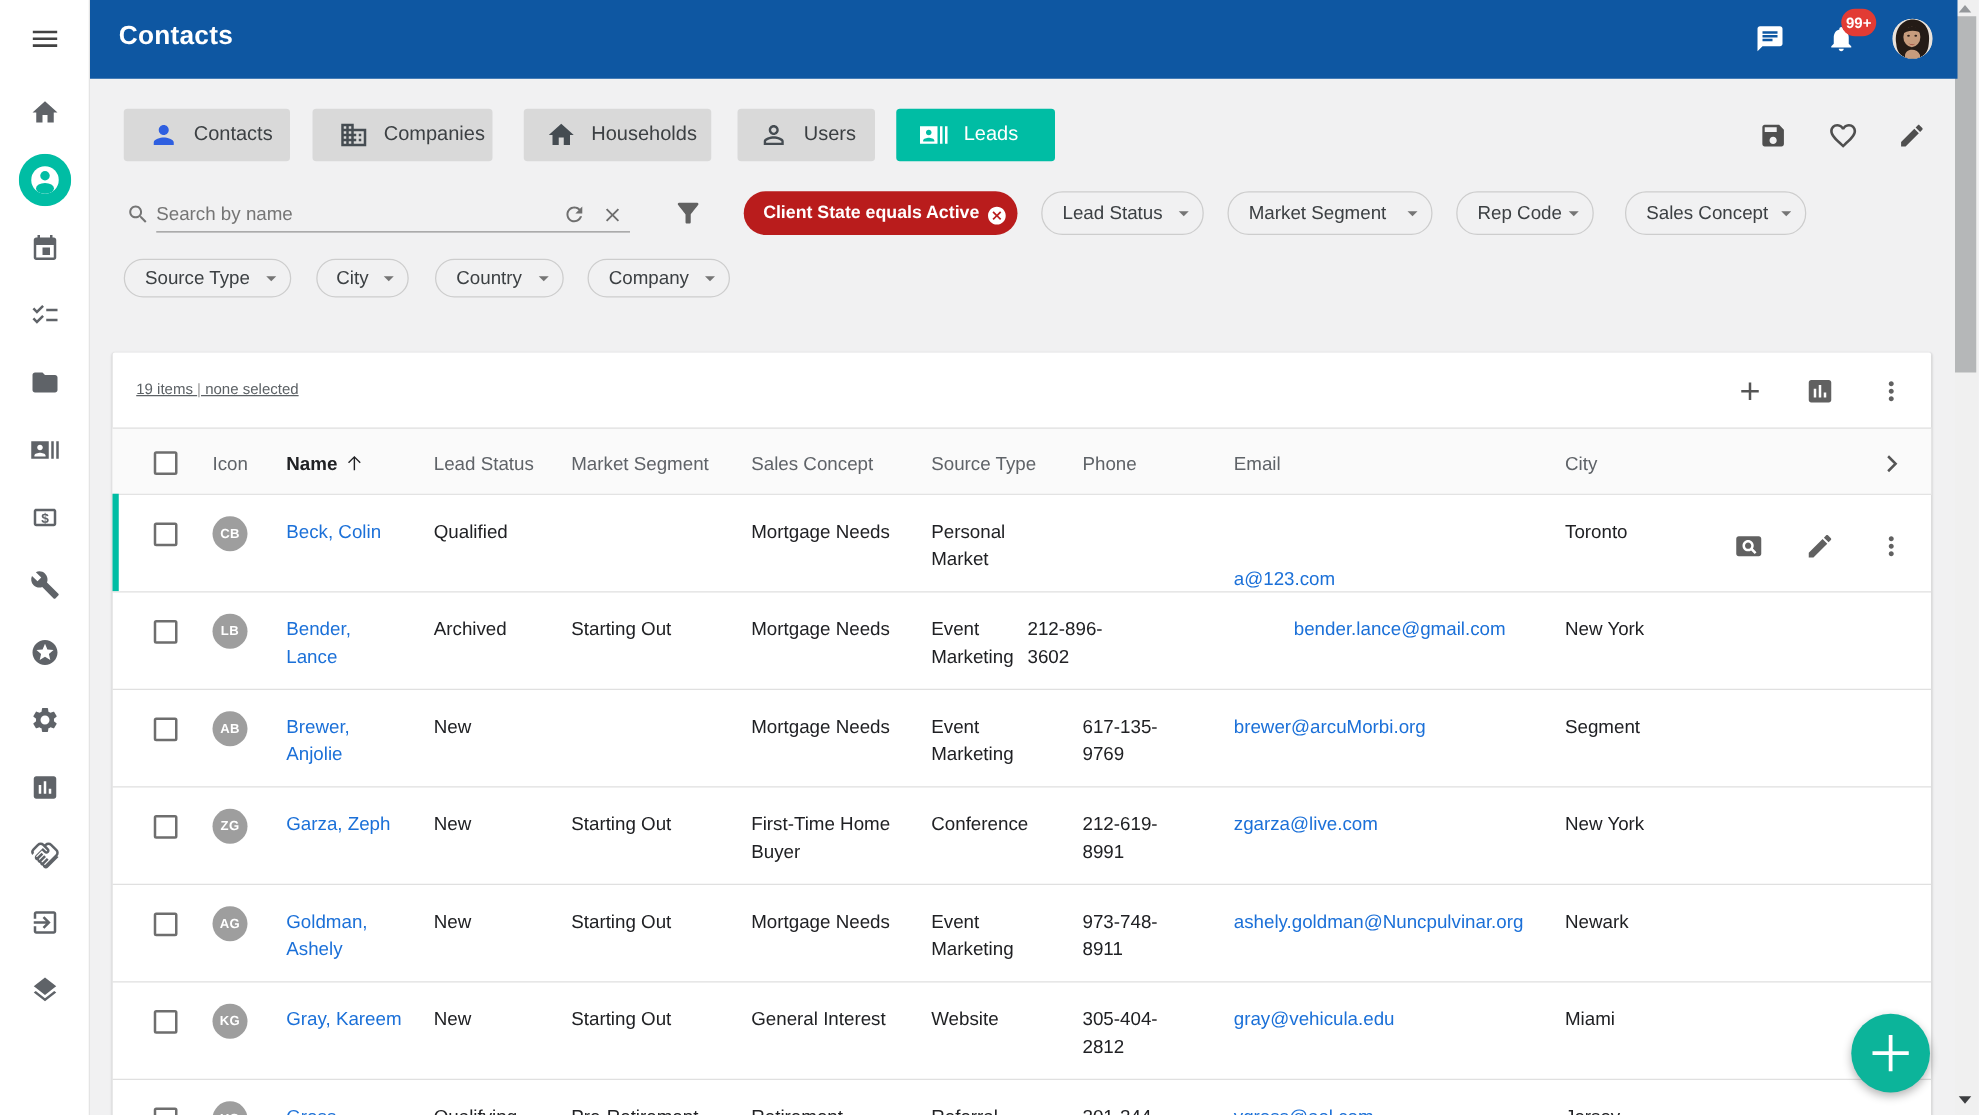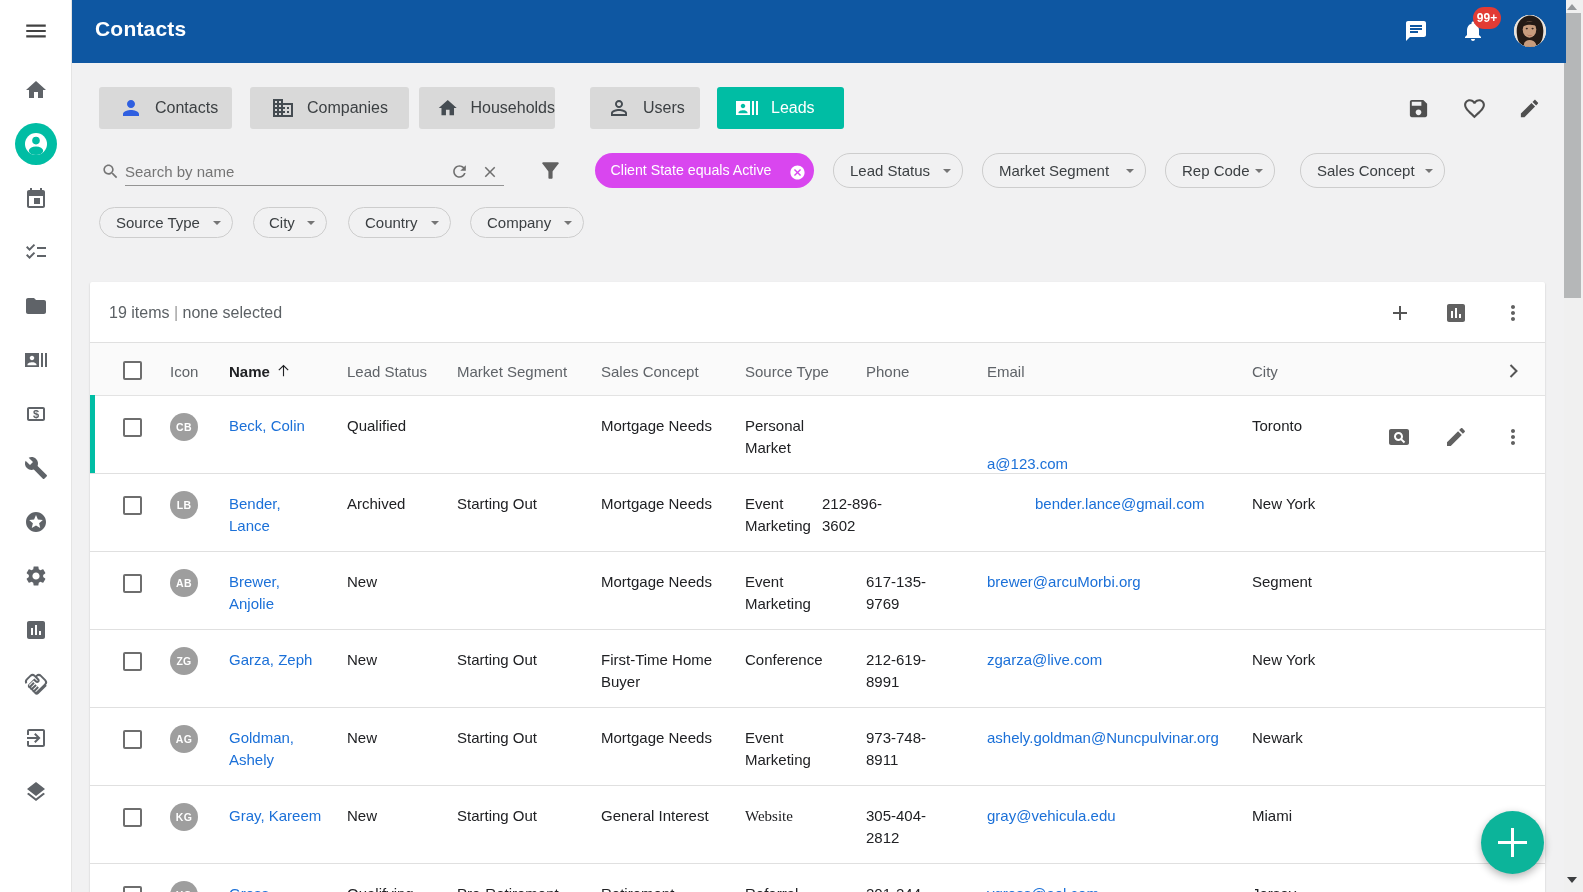--- a/index.html
+++ b/index.html
@@ -119,27 +119,27 @@
         <path d="M11.99 18.54l-7.37-5.73L3 14.07l9 7 9-7-1.63-1.27-7.38 5.74zM12 16l7.36-5.73L21 9l-9-7-9 7 1.63 1.27L12 16z"></path>
       </svg>
   </div>
 
   <div class="tabbtn" style="left:99px;width:133px;padding-left:20px;">
     <svg viewBox="0 0 24 24" fill="#2f5fe0">
         <path d="M12 12c2.21 0 4-1.79 4-4s-1.79-4-4-4-4 1.79-4 4 1.79 4 4 4zm0 2c-2.67 0-8 1.34-8 4v2h16v-2c0-2.66-5.33-4-8-4z"></path>
       </svg>
     <span>Contacts</span>
   </div>
-  <div class="tabbtn" style="left:250px;width:159px;padding-left:21px;">
+  <div class="tabbtn" style="left:250px;width:144px;padding-left:21px;">
     <svg viewBox="0 0 24 24" fill="#454c52">
         <path d="M12 7V3H2v18h20V7H12zM6 19H4v-2h2v2zm0-4H4v-2h2v2zm0-4H4V9h2v2zm0-4H4V5h2v2zm4 12H8v-2h2v2zm0-4H8v-2h2v2zm0-4H8V9h2v2zm0-4H8V5h2v2zm10 12h-8v-2h2v-2h-2v-2h2v-2h-2V9h8v10zm-2-8h-2v2h2v-2zm0 4h-2v2h2v-2z"></path>
       </svg>
     <span>Companies</span>
   </div>
-  <div class="tabbtn" style="left:419px;width:136px;padding-left:18px;">
+  <div class="tabbtn" style="left:419px;width:150px;padding-left:18px;">
     <svg viewBox="0 0 24 24" fill="#454c52">
         <path d="M10 20v-6h4v6h5v-8h3L12 3 2 12h3v8z"></path>
       </svg>
     <span>Households</span>
   </div>
   <div class="tabbtn" style="left:590px;width:110px;padding-left:17px;">
     <svg viewBox="0 0 24 24" fill="#454c52">
         <path d="M12 5.9c1.16 0 2.1.94 2.1 2.1s-.94 2.1-2.1 2.1S9.9 9.16 9.9 8s.94-2.1 2.1-2.1m0 9c2.97 0 6.1 1.46 6.1 2.1v1.1H5.9V17c0-.64 3.13-2.1 6.1-2.1M12 4C9.79 4 8 5.79 8 8s1.79 4 4 4 4-1.79 4-4-1.79-4-4-4zm0 9c-2.67 0-8 1.34-8 4v3h16v-3c0-2.66-5.33-4-8-4z"></path>
       </svg>
     <span>Users</span>
@@ -169,37 +169,37 @@
   <svg class="abs" style="left:450px;top:162px;width:19px;height:19px;fill:#6f6f6f" viewBox="0 0 24 24">
       <path d="M17.65 6.35C16.2 4.9 14.21 4 12 4c-4.42 0-7.99 3.58-7.99 8s3.57 8 7.99 8c3.73 0 6.84-2.55 7.73-6h-2.08c-.82 2.33-3.04 4-5.65 4-3.31 0-6-2.69-6-6s2.69-6 6-6c1.66 0 3.14.69 4.22 1.78L13 11h7V4l-2.35 2.35z"></path>
     </svg>
   <svg class="abs" style="left:481px;top:163px;width:18px;height:18px;fill:#6f6f6f" viewBox="0 0 24 24">
       <path d="M19 6.41L17.59 5 12 10.59 6.41 5 5 6.41 10.59 12 5 17.59 6.41 19 12 13.41 17.59 19 19 17.59 13.41 12z"></path>
     </svg>
   <svg class="abs" style="left:538px;top:158px;width:25px;height:25px;fill:#616161" viewBox="0 0 24 24">
       <path d="M4.25 5.61C6.27 8.2 10 13 10 13v6c0 .55.45 1 1 1h2c.55 0 1-.45 1-1v-6s3.72-4.8 5.74-7.39c.51-.66.04-1.61-.79-1.61H5.04c-.83 0-1.3.95-.79 1.61z"></path>
     </svg>
 
-  <div class="abs" style="left:595px;top:153px;width:219px;height:35px;border-radius:18px;background:#d946ef;color:#fff;font-size:14.2px;font-weight:normal;line-height:35px;padding-left:15.5px;">Client State equals Active
+  <div class="abs" style="left:595px;top:153px;width:219px;height:35px;border-radius:18px;background:#b91c1c;color:#fff;font-size:14.2px;font-weight:bold;line-height:35px;padding-left:15.5px;">Client State equals Active
     <svg class="abs" style="left:194px;top:11px;width:17px;height:17px;fill:#fff" viewBox="0 0 24 24">
         <path d="M12 2C6.47 2 2 6.47 2 12s4.47 10 10 10 10-4.47 10-10S17.53 2 12 2zm5 13.59L15.59 17 12 13.41 8.41 17 7 15.59 10.59 12 7 8.41 8.41 7 12 10.59 15.59 7 17 8.41 13.41 12 17 15.59z"></path>
       </svg>
   </div>
   <div class="pill" style="left:833px;top:153px;width:130px;height:35px;line-height:33px;padding-left:16px;">Lead Status<span class="caret"></span></div>
   <div class="pill" style="left:982px;top:153px;width:164px;height:35px;line-height:33px;padding-left:16px;">Market Segment<span class="caret"></span></div>
   <div class="pill" style="left:1165px;top:153px;width:110px;height:35px;line-height:33px;padding-left:16px;">Rep Code<span class="caret"></span></div>
   <div class="pill" style="left:1300px;top:153px;width:145px;height:35px;line-height:33px;padding-left:16px;">Sales Concept<span class="caret"></span></div>
 
   <div class="pill" style="left:99px;top:207px;width:134px;height:31px;line-height:29px;padding-left:16px;">Source Type<span class="caret"></span></div>
   <div class="pill" style="left:253px;top:207px;width:74px;height:31px;line-height:29px;padding-left:15px;">City<span class="caret"></span></div>
   <div class="pill" style="left:348px;top:207px;width:103px;height:31px;line-height:29px;padding-left:16px;">Country<span class="caret"></span></div>
   <div class="pill" style="left:470px;top:207px;width:114px;height:31px;line-height:29px;padding-left:16px;">Company<span class="caret"></span></div>
 
   <div id="card">
-    <div class="abs" style="left:19px;top:22px;font-size:16px;color:#5c6165;">19 items <span style="color:#9a9a9a">|</span> none selected</div>
+    <div class="abs" style="left:19px;top:22px;font-size:12px;color:#5c6165;text-decoration:underline;">19 items <span style="color:#9a9a9a">|</span> none selected</div>
     <svg class="acticon" style="left:1298px;top:19px;fill:#555" viewBox="0 0 24 24">
         <path d="M19 13h-6v6h-2v-6H5v-2h6V5h2v6h6v2z"></path>
       </svg>
     <svg class="acticon" style="left:1354px;top:19px;fill:#616161" viewBox="0 0 24 24">
         <path d="M19 3H5c-1.1 0-2 .9-2 2v14c0 1.1.9 2 2 2h14c1.1 0 2-.9 2-2V5c0-1.1-.9-2-2-2zM9 17H7v-7h2v7zm4 0h-2V7h2v10zm4 0h-2v-4h2v4z"></path>
       </svg>
     <svg class="acticon" style="left:1411px;top:19px;fill:#616161" viewBox="0 0 24 24">
         <path d="M12 8c1.1 0 2-.9 2-2s-.9-2-2-2-2 .9-2 2 .9 2 2 2zm0 2c-1.1 0-2 .9-2 2s.9 2 2 2 2-.9 2-2-.9-2-2-2zm0 6c-1.1 0-2 .9-2 2s.9 2 2 2 2-.9 2-2-.9-2-2-2z"></path>
       </svg>
     <div class="abs" style="left:0;top:60px;width:1455px;height:54px;background:#fafafa;border-top:1px solid #e0e0e0;border-bottom:1px solid #e3e3e3;"></div>
@@ -279,21 +279,21 @@
     <div class="cell " style="left:776px;top:445px;">973-748-<br>8911</div>
     <div class="cell blue" style="left:897px;top:445px;">ashely.goldman@Nuncpulvinar.org</div>
     <div class="cell " style="left:1162px;top:445px;">Newark</div>
     <div class="rowline" style="top:425px;"></div>
     <div class="cb" style="left:33px;top:526px;"></div>
     <div class="avatar" style="left:80px;top:521px;">KG</div>
     <div class="cell blue" style="left:139px;top:523px;">Gray, Kareem</div>
     <div class="cell " style="left:257px;top:523px;">New</div>
     <div class="cell " style="left:367px;top:523px;">Starting Out</div>
     <div class="cell " style="left:511px;top:523px;">General Interest</div>
-    <div class="cell " style="left:655px;top:523px;font-family:Liberation Serif, serif;">Website</div>
+    <div class="cell " style="left:655px;top:523px;">Website</div>
     <div class="cell " style="left:776px;top:523px;">305-404-<br>2812</div>
     <div class="cell blue" style="left:897px;top:523px;">gray@vehicula.edu</div>
     <div class="cell " style="left:1162px;top:523px;">Miami</div>
     <div class="rowline" style="top:503px;"></div>
     <div class="cb" style="left:33px;top:604px;"></div>
     <div class="avatar" style="left:80px;top:599px;">YG</div>
     <div class="cell blue" style="left:139px;top:601px;">Gross,<br>Yosef</div>
     <div class="cell " style="left:257px;top:601px;">Qualifying</div>
     <div class="cell " style="left:367px;top:601px;">Pre-Retirement</div>
     <div class="cell " style="left:511px;top:601px;">Retirement</div>

